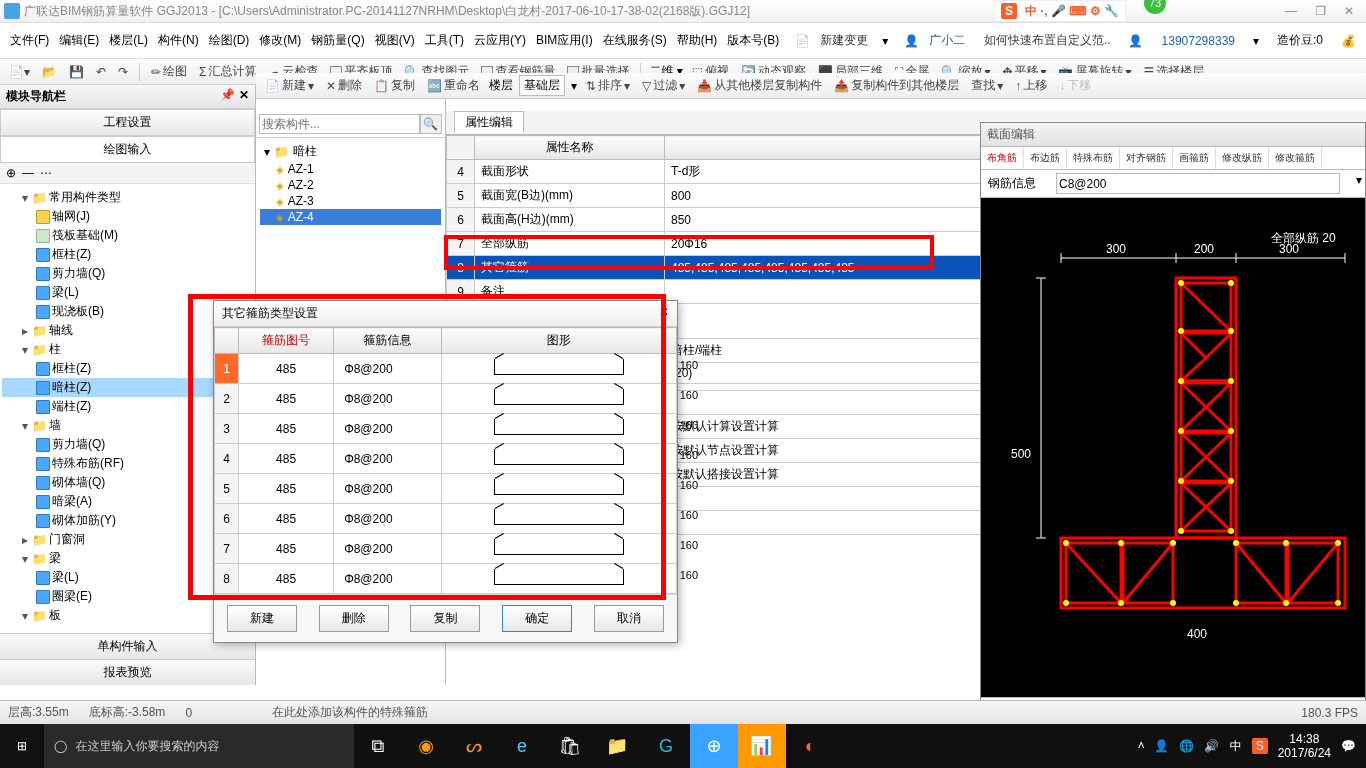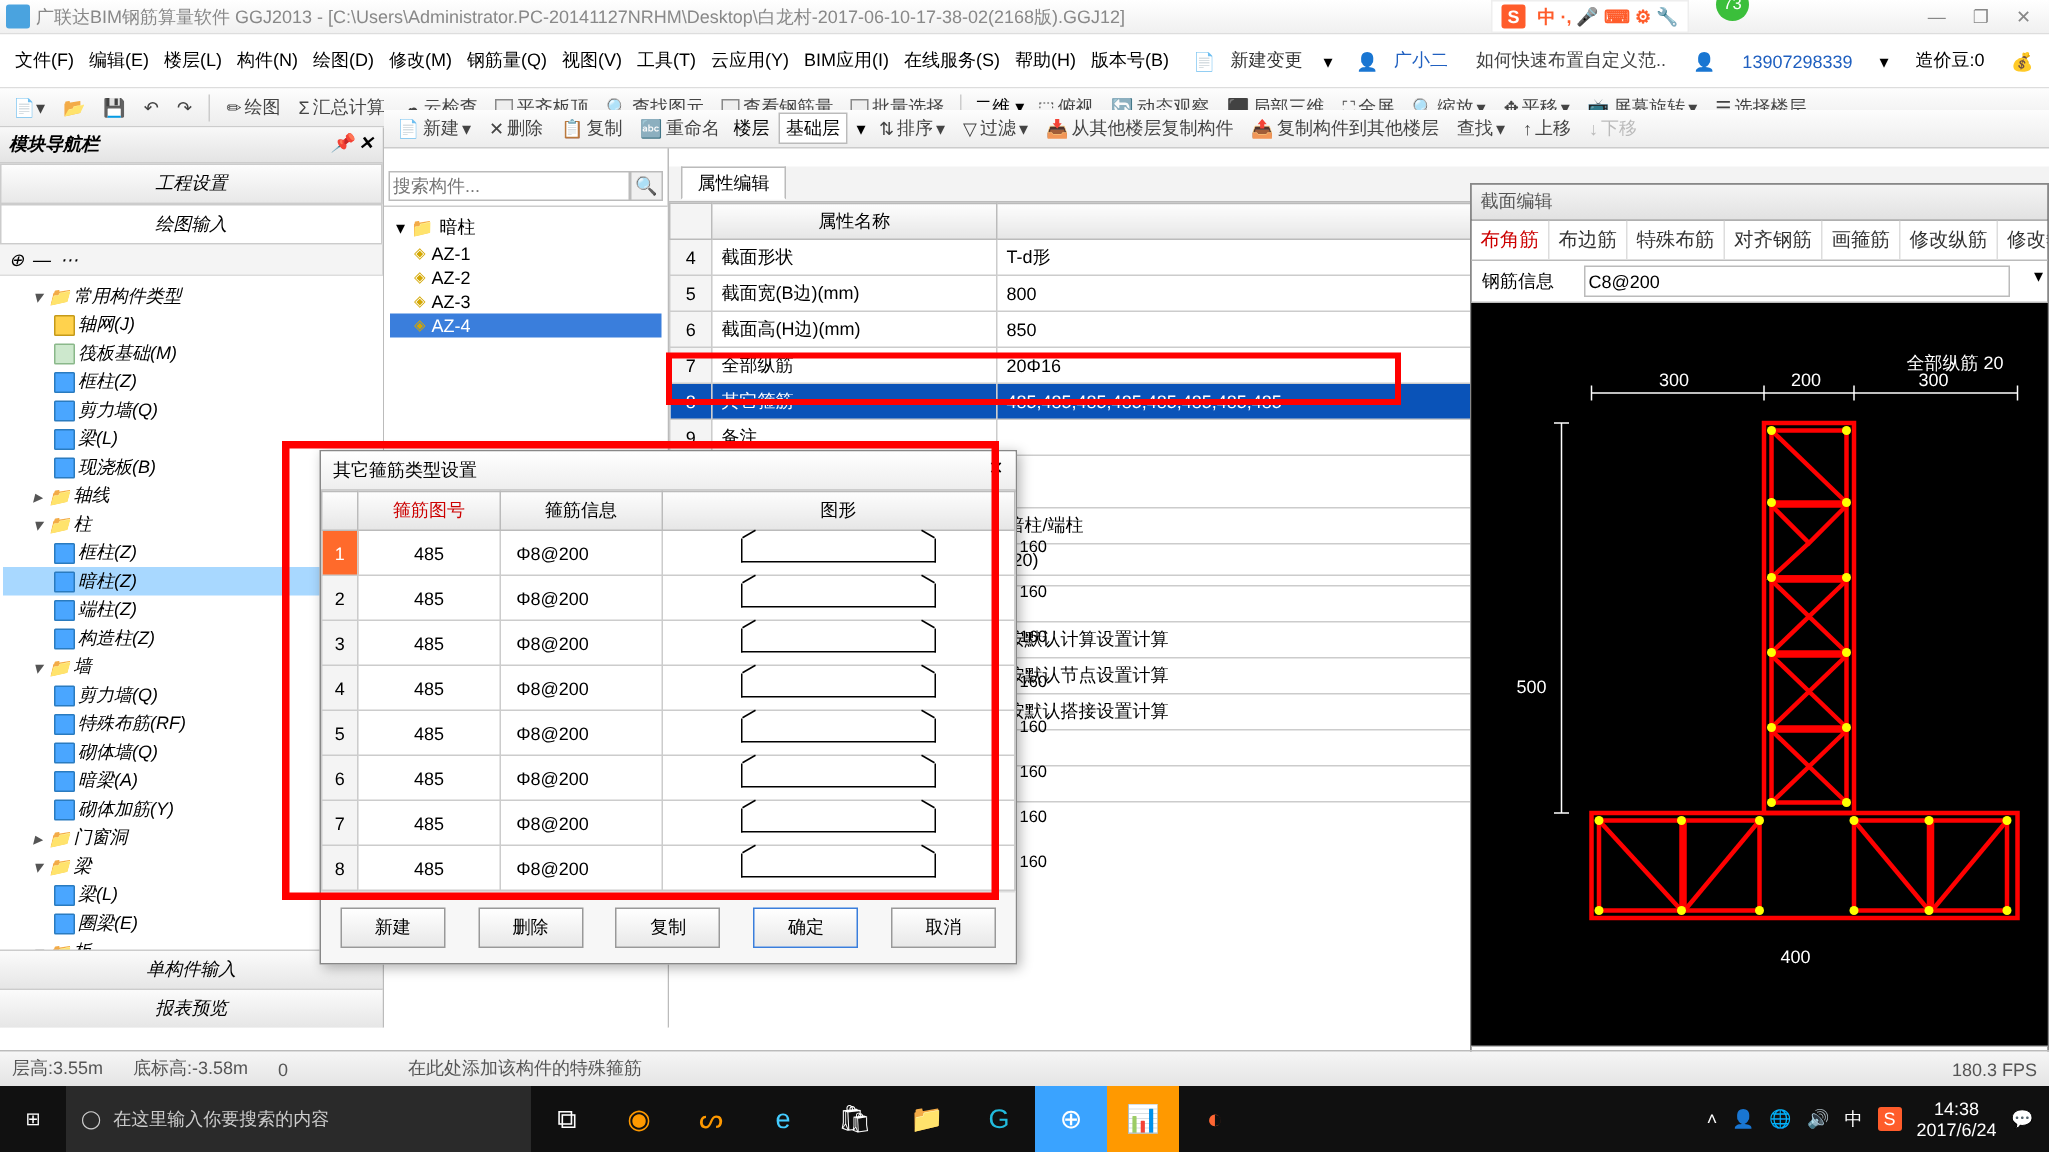--- a/index.html
+++ b/index.html
@@ -14,21 +14,21 @@
 .menubar .right { margin-left:auto; display:flex; align-items:center; gap:10px; }
 .menubar .link-orange { color:#404040; }
 .menubar .user { color:#2060c0; }
 .toolbar1 { height:26px; background:linear-gradient(#fdfdfd,#ededed); display:flex; align-items:center; padding:0 6px; gap:6px; border-bottom:1px solid #ccc; }
 .toolbar1 .sep { width:1px; height:18px; background:#ccc; margin:0 2px; }
 .toolbar1 .btn { display:flex; align-items:center; gap:2px; padding:2px 3px; cursor:pointer; color:#444; }
 .toolbar2 { height:26px; background:linear-gradient(#fdfdfd,#ededed); display:flex; align-items:center; padding:0 6px; gap:6px; border-bottom:1px solid #ccc; }
 .toolbar2 .btn { display:flex; align-items:center; gap:2px; padding:2px 3px; cursor:pointer; color:#444; }
 .toolbar2 .combo { border:1px solid #bbb; padding:1px 4px; background:#fff; }
 .content { display:flex; height:600px; }
-.navpanel { width:256px; border-right:1px solid #bbb; background:#f4f4f4; display:flex; flex-direction:column;font-style:italic; }
+.navpanel { width:256px; border-right:1px solid #bbb; background:#f4f4f4; display:flex; flex-direction:column; }
 .navpanel .panehdr { background:linear-gradient(#f8f8f8,#e4e4e4); padding:3px 6px; border-bottom:1px solid #ccc; font-weight:bold; display:flex; justify-content:space-between; }
 .navpanel .tabbtn { text-align:center; padding:4px; background:linear-gradient(#fdfdfd,#e8e8e8); border:1px solid #ccc; cursor:pointer; }
 .navpanel .tabbtn.active { background:#fff; }
 .navpanel .toolrow { display:flex; padding:3px 6px; gap:6px; border-bottom:1px solid #ddd; }
 .tree { flex:1; overflow:auto; background:#fff; padding:4px 2px; }
 .tree .row { display:flex; align-items:center; padding:1px 0 1px 6px; gap:2px; cursor:pointer; white-space:nowrap; }
 .tree .ind1{padding-left:18px}.tree .ind2{padding-left:34px}
 .tree .ico{width:14px;height:14px;display:inline-block;background:#4aa6ff;border:1px solid #2a7bbf;border-radius:1px;}
 .tree .ico.y{background:#ffd24d;border-color:#c59a1a}
 .tree .ico.g{background:#cde8cd;border-color:#8ab88a}
@@ -49,21 +49,21 @@
 .propgrid{border-collapse:collapse;width:100%}
 .propgrid th{background:linear-gradient(#fdfdfd,#e6e6e6);border:1px solid #bbb;padding:3px;font-weight:normal}
 .propgrid td{border:1px solid #ccc;padding:3px 6px}
 .propgrid .numcol{width:28px;text-align:center;background:#f4f4f4}
 .propgrid .namecol{width:190px}
 .propgrid .selrow td{background:#0a53b8;color:#fff}
 .redbox1{position:absolute;left:444px;top:235px;width:490px;height:35px;border:4px solid #ff0000;pointer-events:none}
 .section-panel{position:absolute;right:0;top:122px;width:386px;height:595px;background:#000;border:1px solid #888;display:flex;flex-direction:column}
 .section-panel .hdr{background:linear-gradient(#f4f4f4,#e2e2e2);color:#555;padding:3px 6px;border-bottom:1px solid #bbb}
 .section-panel .tabs{background:#fff;display:flex;border-bottom:1px solid #bbb;flex-wrap:nowrap;overflow:hidden}
-.section-panel .tabs span{padding:4px 6px;border-right:1px solid #ddd;color:#333;cursor:pointer;white-space:nowrap;font-size:13px}
+.section-panel .tabs span{padding:4px 6px;border-right:1px solid #ddd;color:#333;cursor:pointer;white-space:nowrap;font-size:10px}
 .section-panel .tabs span.active{color:#c00}
 .section-panel .inforow{display:flex;background:#fff;padding:3px;gap:16px;border-bottom:1px solid #bbb}
 .section-panel .inforow label{padding:2px 4px}
 .section-panel .inforow input{flex:1;border:1px solid #bbb;padding:2px}
 .section-panel .canvas{flex:1;background:#000;position:relative}
 .section-panel .statusrow{background:#fff;padding:2px 6px;border-top:1px solid #bbb;color:#444}
 .svgshape{stroke:#ff0000;stroke-width:3;fill:none}
 .dim{stroke:#fff;stroke-width:1}
 .dimtxt{fill:#fff;font-size:12px}
 .dialog{position:absolute;left:213px;top:300px;width:465px;background:#fff;border:1px solid #888;box-shadow:2px 2px 8px rgba(0,0,0,.3)}
@@ -238,24 +238,20 @@
           <span>框柱(Z)</span>
         </div>
         <div class="row ind2 sel">
           <span class="ico "></span> 
           <span>暗柱(Z)</span>
         </div>
         <div class="row ind2">
           <span class="ico "></span> 
           <span>端柱(Z)</span>
         </div>
-        <div class="row ind2">
-          <span class="ico "></span> 
-          <span>构造柱(Z)</span>
-        </div>
         <div class="row ind1">
           <span class="exp">▾</span>
           <span>📁</span> 
           <span>墙</span>
         </div>
         <div class="row ind2">
           <span class="ico "></span> 
           <span>剪力墙(Q)</span>
         </div>
         <div class="row ind2">

